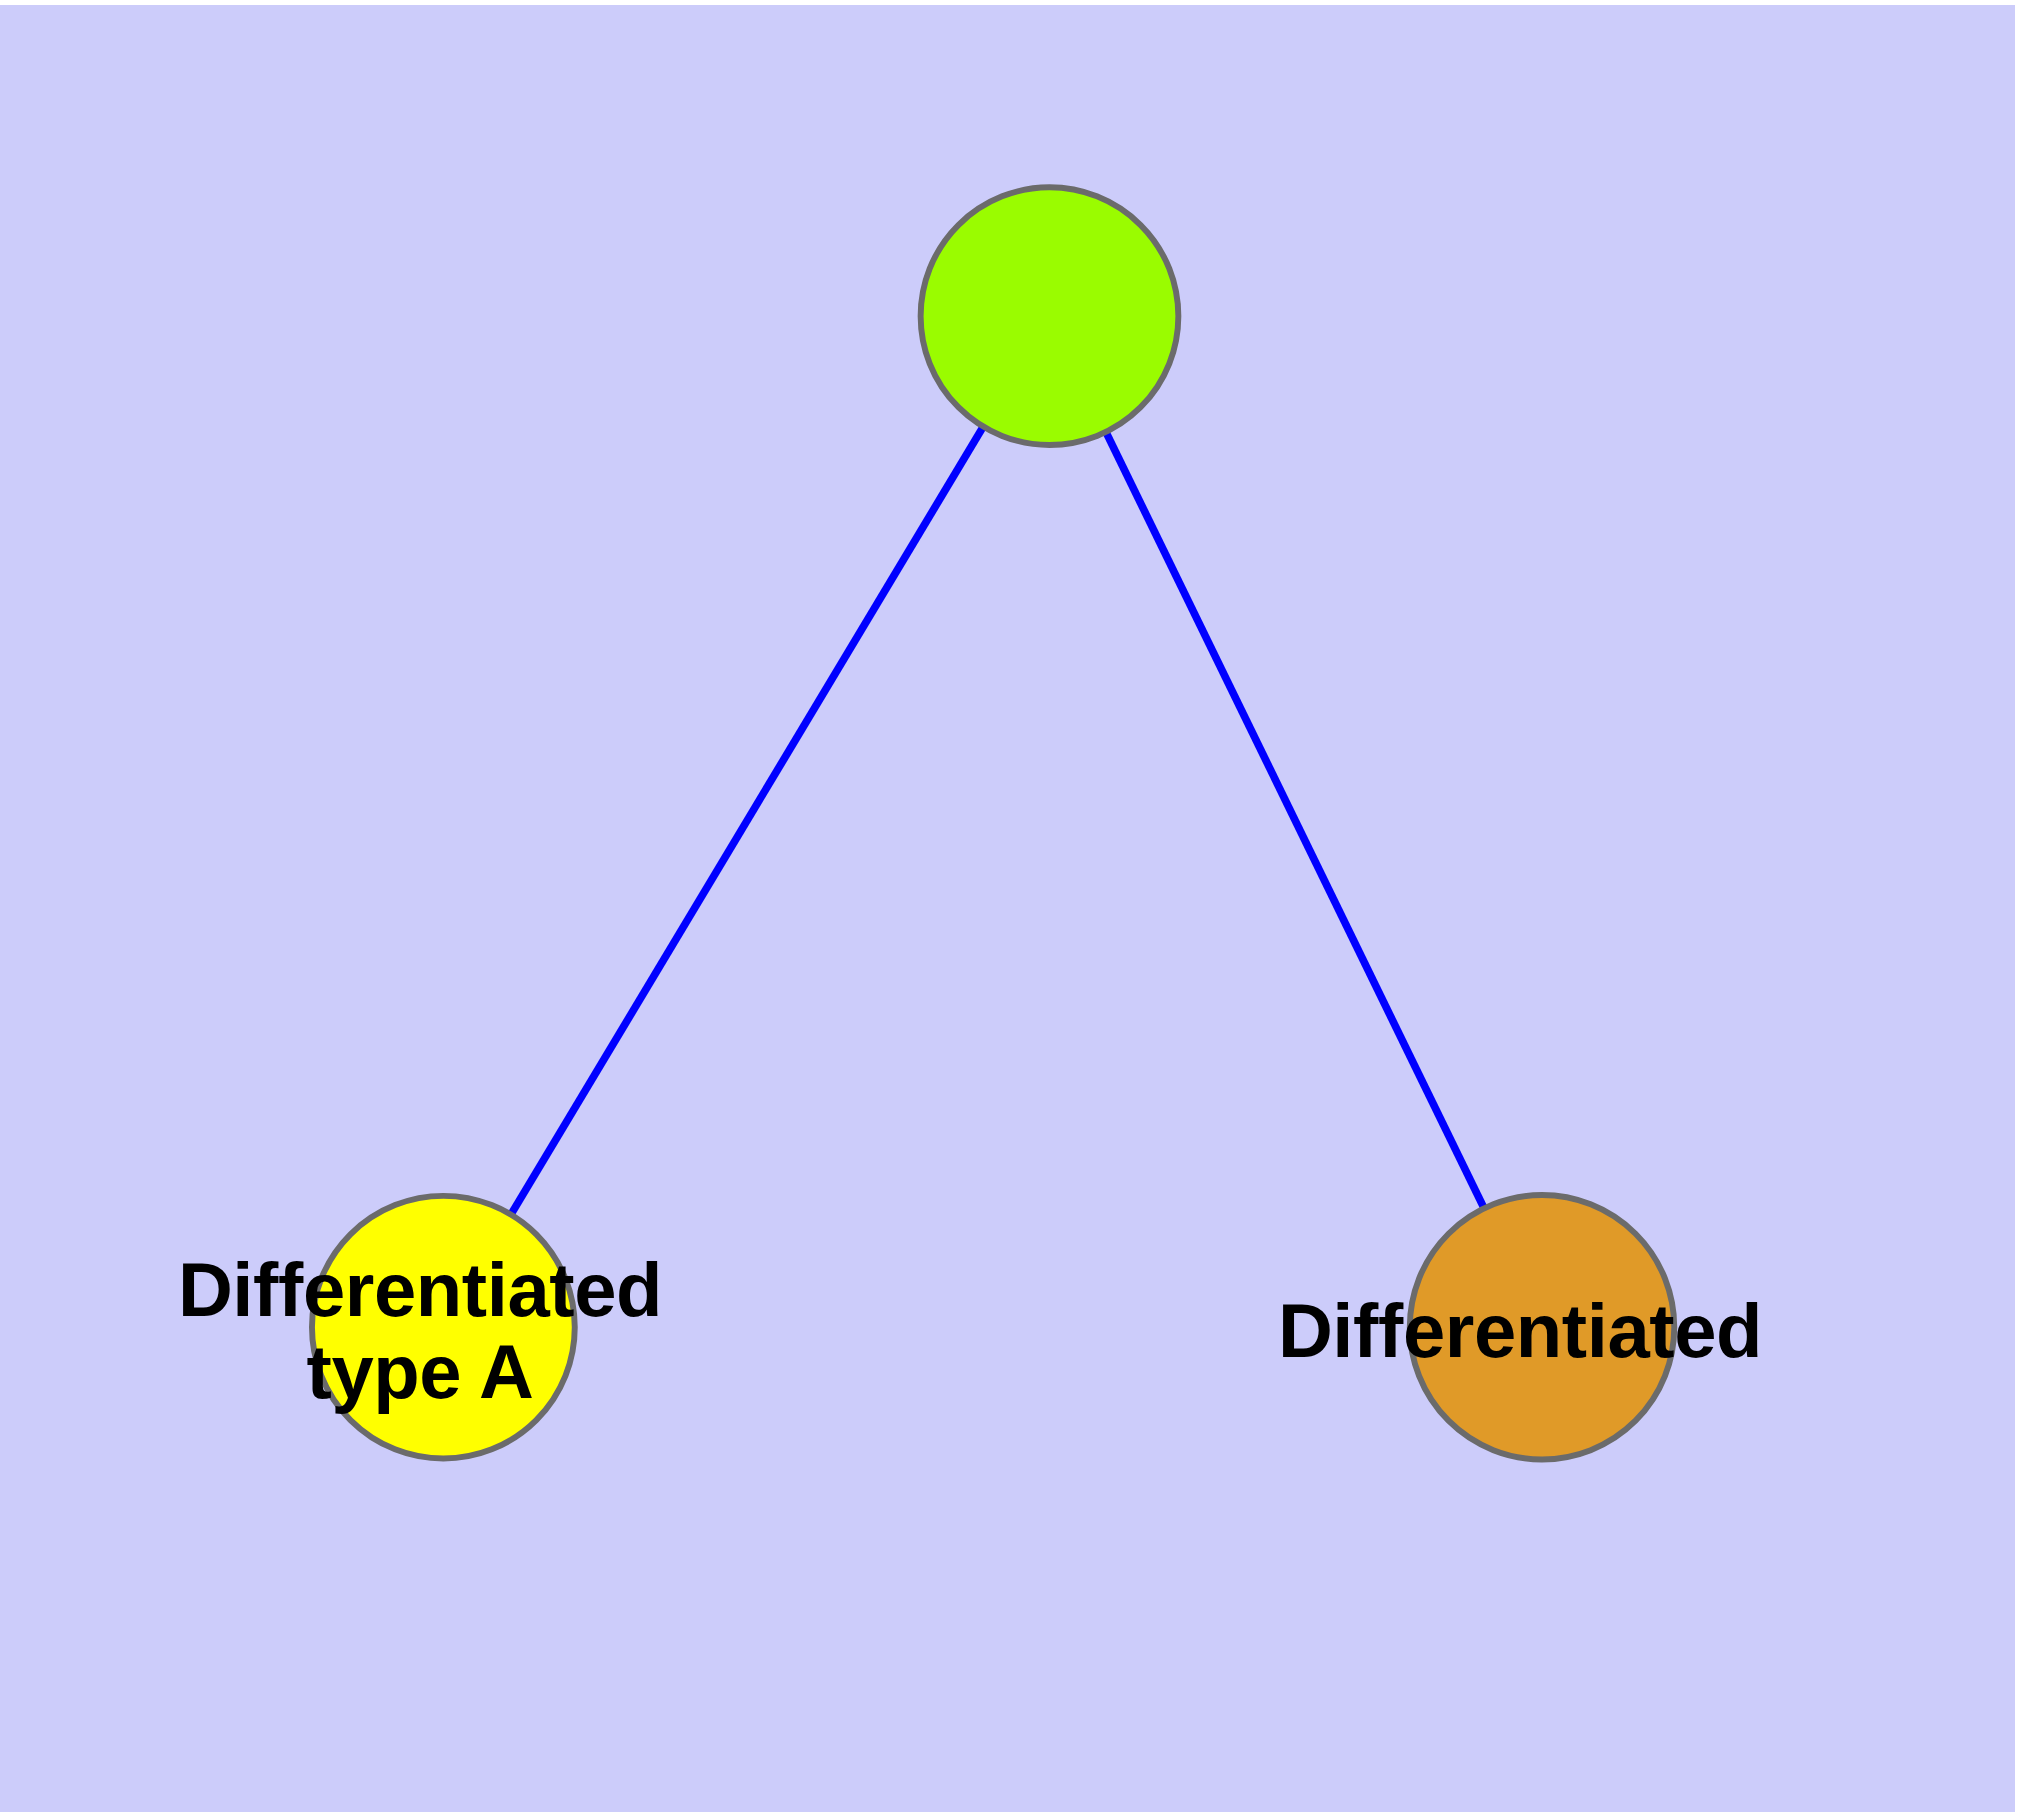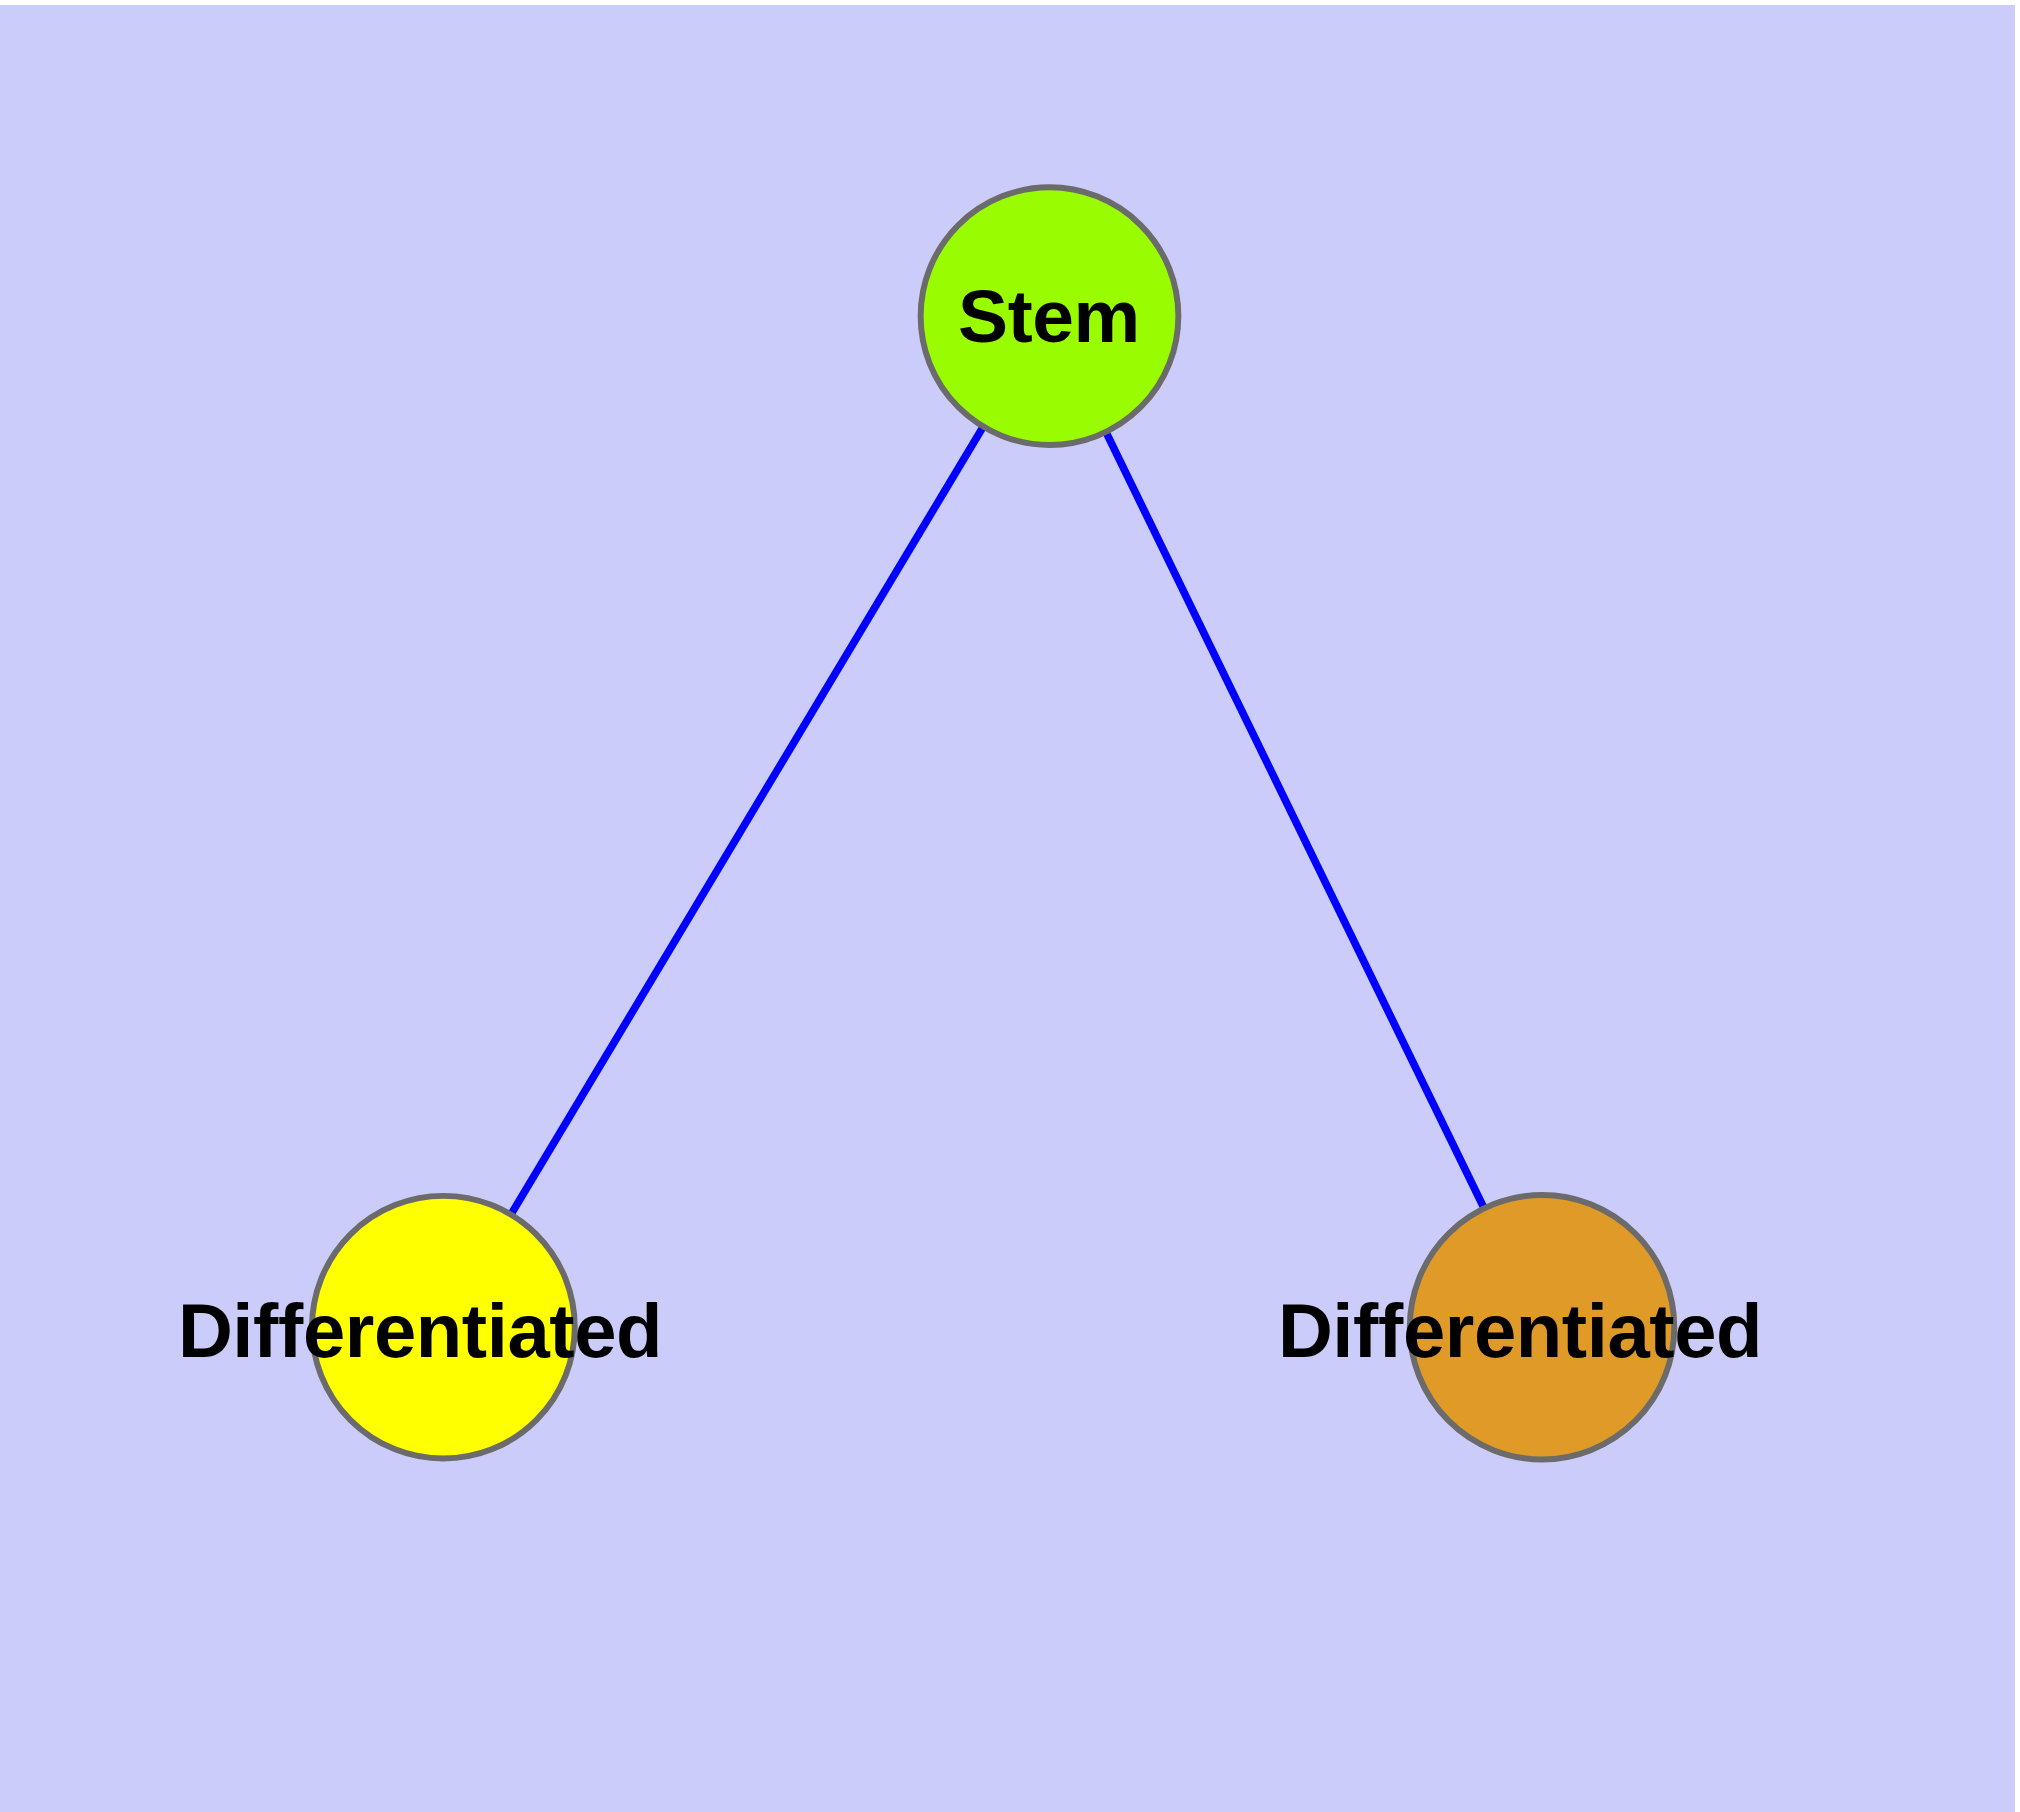--- a/index.html
+++ b/index.html
@@ -76,26 +76,24 @@
       <line x1="1238" y1="373" x2="1819" y2="1566" stroke="#0000ff" stroke-width="9" stroke-linecap="butt"></line>
     </g>
 
     <g>
       <circle cx="1238" cy="373" r="152" fill="#9afc00" stroke="#6b6b6b" stroke-width="7"></circle>
       <circle cx="523" cy="1566" r="155" fill="#ffff00" stroke="#6b6b6b" stroke-width="7"></circle>
       <circle cx="1819" cy="1566" r="156" fill="#e09a28" stroke="#6b6b6b" stroke-width="7"></circle>
     </g>
   </svg>
 
-  <div class="node-label" id="label-stem">
-    <div>Stem</div>
-  </div>
 
   <div class="node-label" id="label-type-a">
     <div>Differentiated</div>
+    <div>type A</div>
   </div>
 
   <div class="node-label" id="label-type-b">
     <div>Differentiated</div>
   </div>
 
 </div>
 
 
 </body></html>

